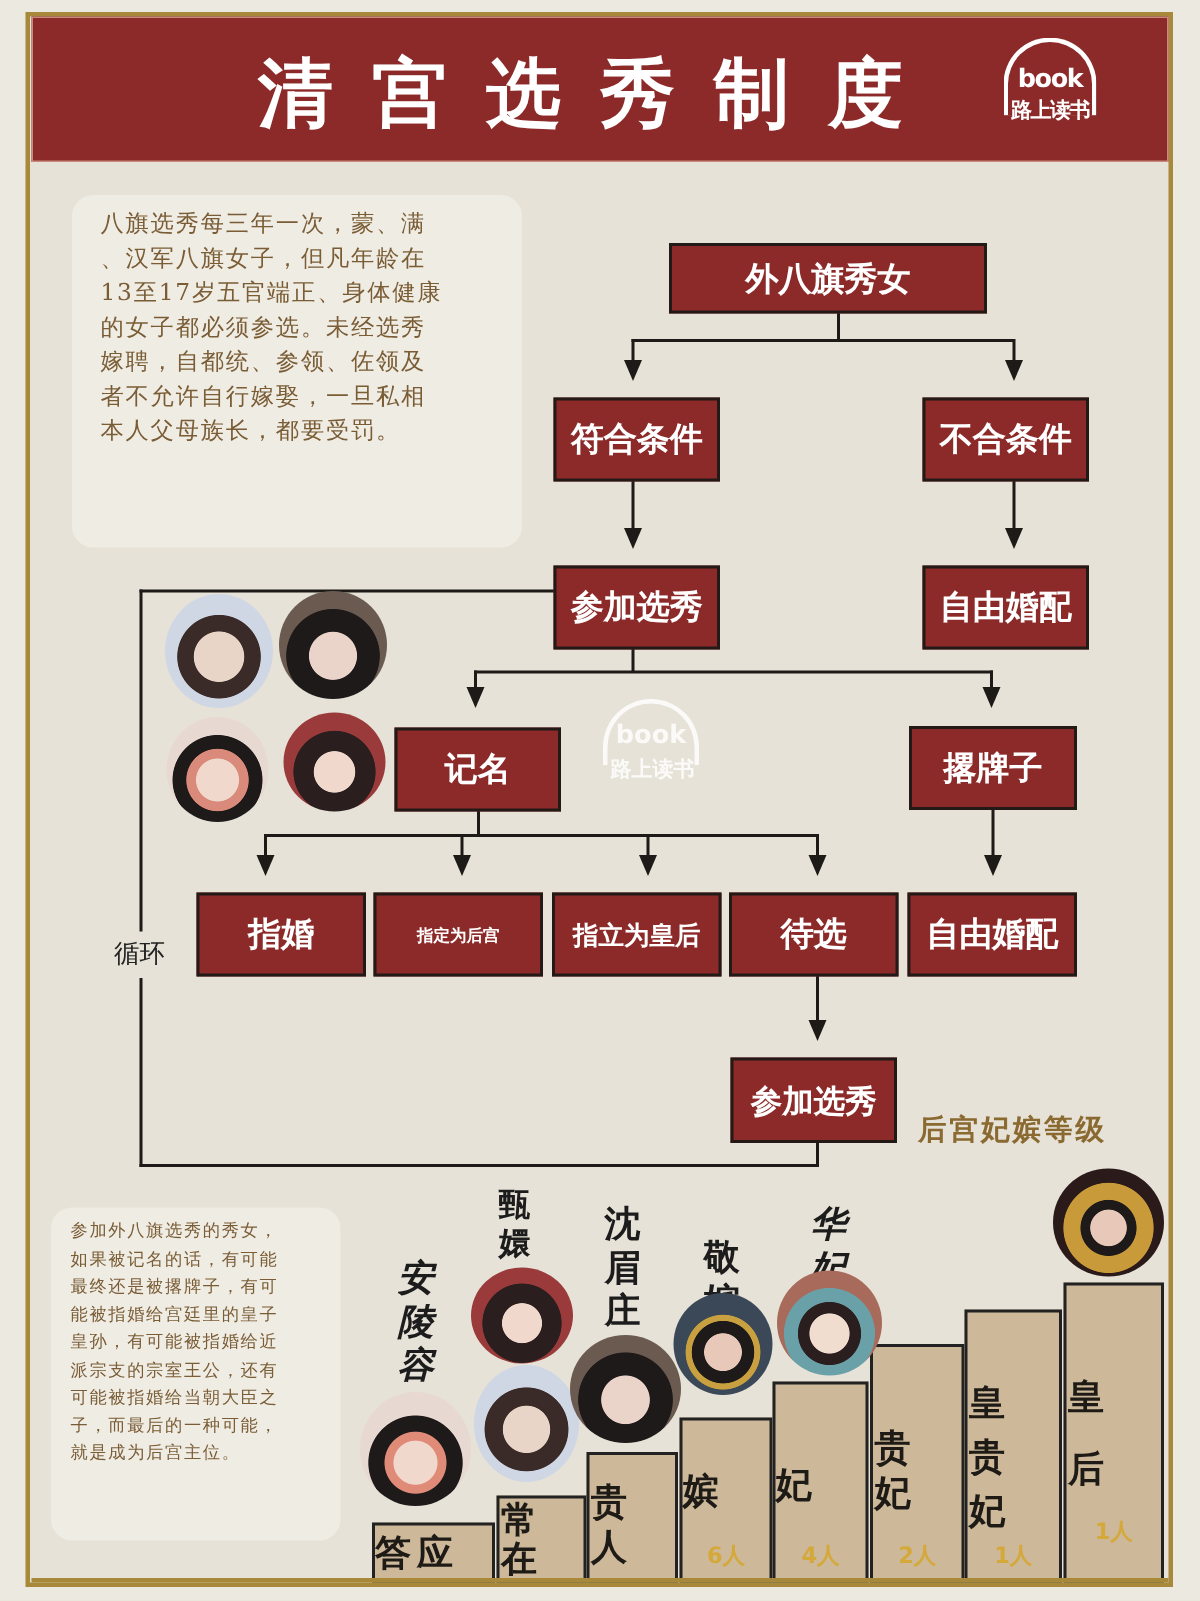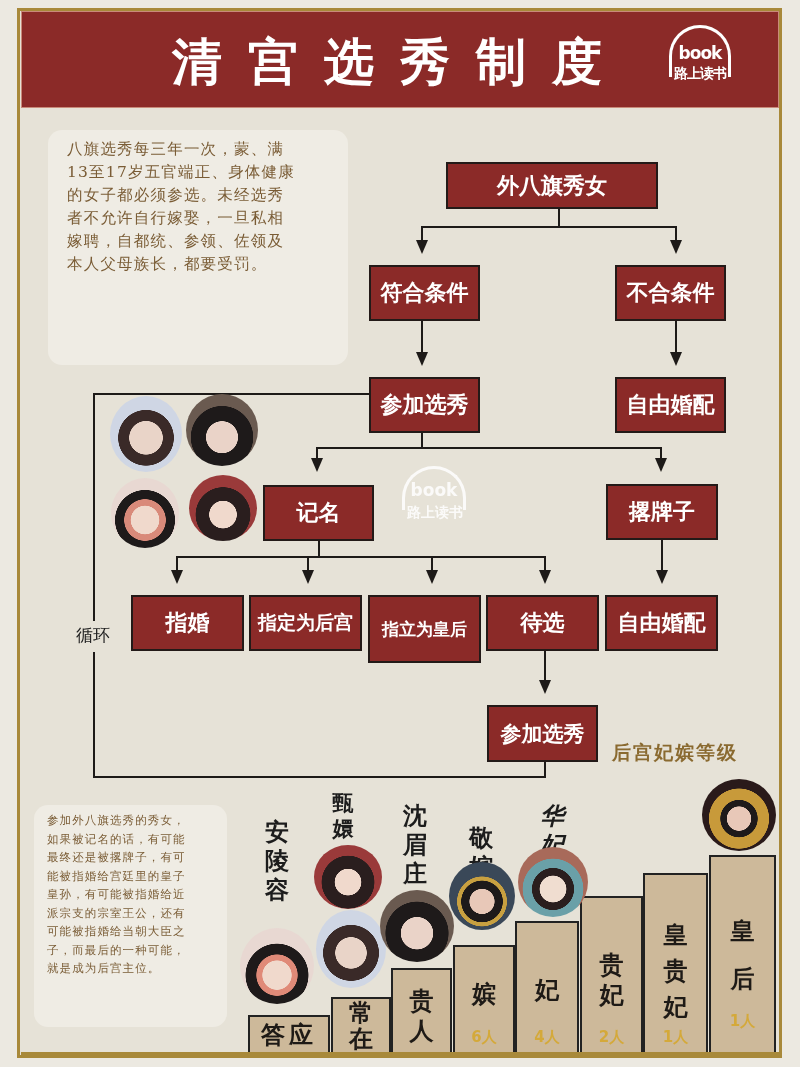--- a/index.html
+++ b/index.html
@@ -13,21 +13,21 @@
   .logo .sub{position:absolute;left:-2px;top:40px;width:66px;text-align:center;color:#fff;font-family:"DejaVu Sans",sans-serif;font-weight:bold;font-size:14px;letter-spacing:-1px;}
   .card{position:absolute;background:#efece4;border-radius:14px;}
   .card-title{text-align:center;font-weight:bold;color:#6b4e2a;}
   .card-body{color:#7a5c35;}
   .node{position:absolute;background:#8b2a28;border:2px solid #231a18;box-sizing:border-box;color:#fff;display:flex;align-items:center;justify-content:center;font-family:"DejaVu Sans",sans-serif;font-weight:bold;white-space:nowrap;margin-top:11px;}
   .ln{position:absolute;background:#1d1a18;}
   .arrow{position:absolute;width:0;height:0;border-left:6px solid transparent;border-right:6px solid transparent;border-top:14px solid #1d1a18;}
   .portrait{position:absolute;border-radius:50%;overflow:hidden;}
   .loop-label{position:absolute;font-family:"DejaVu Sans",sans-serif;font-size:17px;color:#222;}
   .section-label{position:absolute;font-family:"DejaVu Sans",sans-serif;font-weight:bold;color:#8a6a30;font-size:21px;letter-spacing:2px;}
-  .step{position:absolute;background:#cdb99a;border:2px solid #222;box-sizing:border-box;display:flex;flex-direction:column;align-items:center;}
+  .step{position:absolute;background:#cdb99a;border:2px solid #222;box-sizing:border-box;display:flex;flex-direction:column;align-items:flex-start;}
   .step .rank{font-family:"DejaVu Sans",sans-serif;font-weight:bold;color:#1e1a16;font-size:24px;line-height:30px;text-align:center;}
   .step .count{position:absolute;bottom:6px;left:0;right:0;text-align:center;font-family:"DejaVu Sans",sans-serif;font-weight:bold;color:#d4a93a;font-size:15px;}
   .vname{position:absolute;font-family:"DejaVu Sans",sans-serif;font-weight:bold;color:#1c1c1c;font-size:24px;line-height:29px;width:30px;text-align:center;}
   .wm{position:absolute;opacity:.85;}
   .bottom-line{position:absolute;left:21px;top:1052px;width:758px;height:3px;background:#a8893a;}
 </style>
 </head>
 <body>
 
 <div class="frame"></div>
@@ -37,24 +37,25 @@
   <div class="logo" style="left:648px;top:14px;width:62px;height:62px;">
     <div class="arc"></div>
     <div class="book">book</div>
     <div class="sub">路上读书</div>
   </div>
 </div>
 
 <div class="card" style="left:48px;top:130px;width:300px;height:235px;">
   <div class="card-body" style="font-size:15.5px;line-height:23px;margin:8px 0 0 19px;letter-spacing:1.2px;">
     <div>八旗选秀每三年一次，蒙、满</div>
+    <div>、汉军八旗女子，但凡年龄在</div>
     <div>13至17岁五官端正、身体健康</div>
     <div>的女子都必须参选。未经选秀</div>
+    <div>嫁聘，自都统、参领、佐领及</div>
     <div>者不允许自行嫁娶，一旦私相</div>
-    <div>嫁聘，自都统、参领、佐领及</div>
     <div>本人父母族长，都要受罚。</div>
   </div>
 </div>
 
 <div class="ln" style="left:558px;top:196px;width:2px;height:31px;"></div>
 <div class="ln" style="left:421px;top:226px;width:255px;height:2px;"></div>
 <div class="ln" style="left:421px;top:226px;width:2px;height:18px;"></div>
 <div class="arrow" style="left:416px;top:240px;"></div>
 <div class="ln" style="left:675px;top:226px;width:2px;height:18px;"></div>
 <div class="arrow" style="left:670px;top:240px;"></div>
@@ -97,22 +98,22 @@
 <div class="loop-label" style="left:76px;top:624px;">循环</div>
 
 <div class="node" style="left:446px;top:151px;width:212px;height:47px;font-size:22px;">外八旗秀女</div>
 <div class="node" style="left:369px;top:254px;width:111px;height:56px;font-size:22px;">符合条件</div>
 <div class="node" style="left:615px;top:254px;width:111px;height:56px;font-size:22px;">不合条件</div>
 <div class="node" style="left:369px;top:366px;width:111px;height:56px;font-size:22px;">参加选秀</div>
 <div class="node" style="left:615px;top:366px;width:111px;height:56px;font-size:22px;">自由婚配</div>
 <div class="node" style="left:263px;top:474px;width:111px;height:56px;font-size:22px;">记名</div>
 <div class="node" style="left:606px;top:473px;width:112px;height:56px;font-size:22px;">撂牌子</div>
 <div class="node" style="left:131px;top:584px;width:113px;height:56px;font-size:22px;">指婚</div>
-<div class="node" style="left:249px;top:584px;width:113px;height:56px;font-size:19px;">指定为后宫</div>
-<div class="node" style="left:368px;top:584px;width:113px;height:68px;font-size:17px;">指立为皇后</div>
+<div class="node" style="left:249px;top:584px;width:113px;height:56px;font-size:11px;">指定为后宫</div>
+<div class="node" style="left:368px;top:584px;width:113px;height:56px;font-size:17px;">指立为皇后</div>
 <div class="node" style="left:486px;top:584px;width:113px;height:56px;font-size:22px;">待选</div>
 <div class="node" style="left:605px;top:584px;width:113px;height:56px;font-size:22px;">自由婚配</div>
 <div class="node" style="left:487px;top:694px;width:111px;height:57px;font-size:21px;">参加选秀</div>
 
 <div class="portrait" style="left:110px;top:396px;width:72px;height:76px;background:radial-gradient(circle at 50% 55%,#e9d4c8 0 30%,#3a2a28 31% 50%,#cfd6e4 51%);"></div>
 <div class="portrait" style="left:186px;top:394px;width:72px;height:72px;background:radial-gradient(circle at 50% 60%,#ead3c8 0 28%,#1e1a1a 29% 55%,#6a5a50 56%);"></div>
 <div class="portrait" style="left:111px;top:478px;width:68px;height:70px;background:radial-gradient(circle at 50% 60%,#f0d9cc 0 26%,#d98a7a 27% 38%,#1e1a1a 39% 55%,#e8d8d2 56%);"></div>
 <div class="portrait" style="left:189px;top:475px;width:68px;height:66px;background:radial-gradient(circle at 50% 60%,#f0d9cc 0 26%,#2a1e1e 27% 52%,#9a3a3a 53%);"></div>
 
 <div class="wm" style="left:402px;top:466px;width:68px;height:60px;">
@@ -130,21 +131,21 @@
     <div>最终还是被撂牌子，有可</div>
     <div>能被指婚给宫廷里的皇子</div>
     <div>皇孙，有可能被指婚给近</div>
     <div>派宗支的宗室王公，还有</div>
     <div>可能被指婚给当朝大臣之</div>
     <div>子，而最后的一种可能，</div>
     <div>就是成为后宫主位。</div>
   </div>
 </div>
 
-<div class="vname" style="left:262px;top:818px;">
+<div class="vname" style="left:262px;top:838px;font-style:italic;">
     <div style="width:26px;margin:0 auto;word-break:break-all;">安陵容</div>
   </div>
 <div class="vname" style="left:328px;top:790px;font-size:21px;line-height:26px;">
     <div style="width:24px;margin:0 auto;word-break:break-all;">甄嬛</div>
   </div>
 <div class="vname" style="left:400px;top:802px;">
     <div style="width:26px;margin:0 auto;word-break:break-all;">沈眉庄</div>
   </div>
 <div class="vname" style="left:466px;top:824px;">
     <div style="width:26px;margin:0 auto;word-break:break-all;">敬嫔</div>

